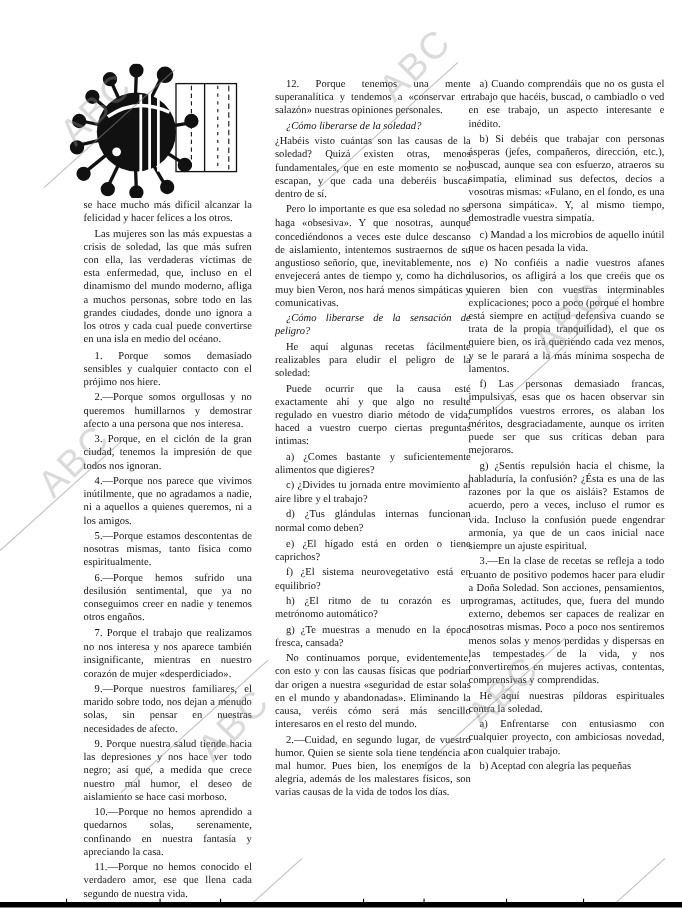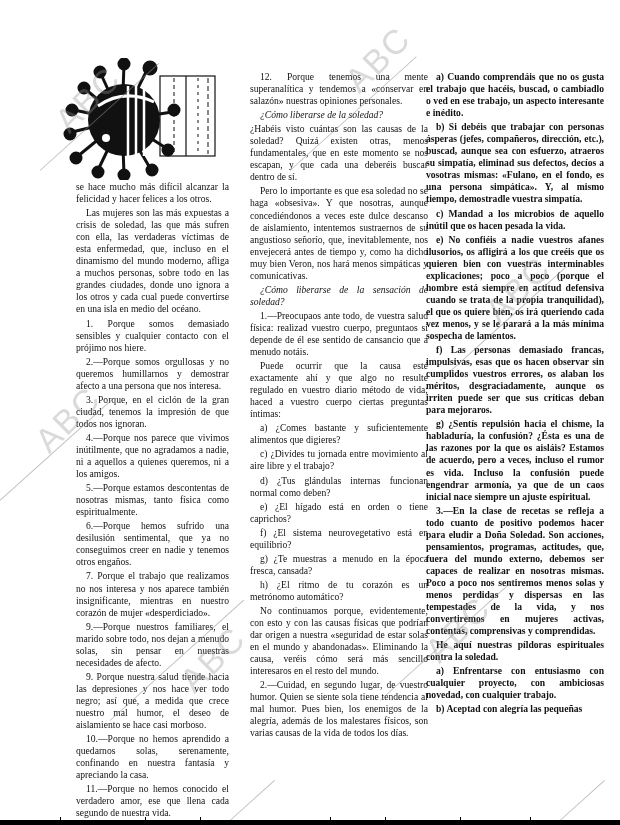--- a/index.html
+++ b/index.html
@@ -5,21 +5,21 @@
   html, body { margin: 0; padding: 0; background: #ffffff; }
   body { width: 620px; height: 825px; position: relative; overflow: hidden;
          font-family: "Liberation Serif", "DejaVu Serif", serif; color: #111; }
   .page { position: absolute; left: 0; top: 0; width: 620px; height: 825px; }
   .col { position: absolute; top: 0; font-size: 9.6px; line-height: 12.05px; text-align: justify; hyphens: auto; }
   .col p { margin: 0 0 2px 0; text-indent: 10px; }
   .col p.noindent { text-indent: 0; }
   .col p.subhead { font-style: italic; text-indent: 10px; }
   .col1 { left: 76px; width: 153px; top: 181px; }
   .col2 { left: 250px; width: 178px; top: 71px; }
-  .col3 { left: 426px; width: 178px; top: 71px; font-weight: bold; }
+  .col3 { left: 426px; width: 178px; top: 71px; }
   .illustration { position: absolute; left: 62px; top: 58px; width: 170px; height: 122px; }
   .illustration svg { width: 100%; height: 100%; }
   .watermark { position: absolute; font-family: "Liberation Sans", sans-serif; font-size: 34px; color: rgba(150,150,150,0.35);
                transform: rotate(-45deg); letter-spacing: 2px; pointer-events: none; }
   .wm-line { position: absolute; height: 1px; background: rgba(140,140,140,0.55); transform-origin: left center; pointer-events: none; }
   .bottom-rule { position: absolute; left: 0; top: 820px; width: 620px; height: 5px; background: #000; }
   .bottom-rule .tick { position: absolute; top: -3px; width: 1px; height: 3px; background: #000; }
 </style>
 </head>
 <body>
@@ -87,30 +87,30 @@
     <p>9. Porque nuestra salud tiende hacia las depresiones y nos hace ver todo negro; así que, a medida que crece nuestro mal humor, el deseo de aislamiento se hace casi morboso.</p>
     <p>10.—Porque no hemos aprendido a quedarnos solas, serenamente, confinando en nuestra fantasía y apreciando la casa.</p>
     <p>11.—Porque no hemos conocido el verdadero amor, ese que llena cada segundo de nuestra vida.</p>
   </div>
 
   <div class="col col2">
     <p>12. Porque tenemos una mente superanalítica y tendemos a «conservar en salazón» nuestras opiniones personales.</p>
     <p class="subhead">¿Cómo liberarse de la soledad?</p>
     <p class="noindent">¿Habéis visto cuántas son las causas de la soledad? Quizá existen otras, menos fundamentales, que en este momento se nos escapan, y que cada una deberéis buscar dentro de sí.</p>
     <p>Pero lo importante es que esa soledad no se haga «obsesiva». Y que nosotras, aunque concediéndonos a veces este dulce descanso de aislamiento, intentemos sustraernos de su angustioso señorío, que, inevitablemente, nos envejecerá antes de tiempo y, como ha dicho muy bien Veron, nos hará menos simpáticas y comunicativas.</p>
-    <p class="subhead">¿Cómo liberarse de la sensación de soledad?</p>
-    <p>1.—Preocupaos ante todo, de vuestra salud física: realizad vuestro cuerpo, preguntaos si depende de él ese sentido de cansancio que a menudo notáis.</p>
+    <p class="subhead">¿Cómo liberarse de la sensación de peligro?</p>
+    <p>He aquí algunas recetas fácilmente realizables para eludir el peligro de la soledad:</p>
     <p>Puede ocurrir que la causa esté exactamente ahí y que algo no resulte regulado en vuestro diario método de vida; haced a vuestro cuerpo ciertas preguntas íntimas:</p>
     <p>a) ¿Comes bastante y suficientemente alimentos que digieres?</p>
     <p>c) ¿Divides tu jornada entre movimiento al aire libre y el trabajo?</p>
     <p>d) ¿Tus glándulas internas funcionan normal como deben?</p>
     <p>e) ¿El hígado está en orden o tiene caprichos?</p>
     <p>f) ¿El sistema neurovegetativo está en equilibrio?</p>
+    <p>h) ¿El ritmo de tu corazón es un metrónomo automático?</p>
     <p>g) ¿Te muestras a menudo en la época fresca, cansada?</p>
-    <p>h) ¿El ritmo de tu corazón es un metrónomo automático?</p>
     <p>No continuamos porque, evidentemente, con esto y con las causas físicas que podrían dar origen a nuestra «seguridad de estar solas en el mundo y abandonadas». Eliminando la causa, veréis cómo será más sencillo interesaros en el resto del mundo.</p>
     <p>2.—Cuidad, en segundo lugar, de vuestro humor. Quien se siente sola tiene tendencia al mal humor. Pues bien, los enemigos de la alegría, además de los malestares físicos, son varias causas de la vida de todos los días.</p>
   </div>
 
   <div class="col col3">
     <p>a) Cuando comprendáis que no os gusta el trabajo que hacéis, buscad, o cambiadlo o ved en ese trabajo, un aspecto interesante e inédito.</p>
     <p>b) Si debéis que trabajar con personas ásperas (jefes, compañeros, dirección, etc.), buscad, aunque sea con esfuerzo, atraeros su simpatía, eliminad sus defectos, decíos a vosotras mismas: «Fulano, en el fondo, es una persona simpática». Y, al mismo tiempo, demostradle vuestra simpatía.</p>
     <p>c) Mandad a los microbios de aquello inútil que os hacen pesada la vida.</p>
     <p>e) No confiéis a nadie vuestros afanes ilusorios, os afligirá a los que creéis que os quieren bien con vuestras interminables explicaciones; poco a poco (porque el hombre está siempre en actitud defensiva cuando se trata de la propia tranquilidad), el que os quiere bien, os irá queriendo cada vez menos, y se le parará a la más mínima sospecha de lamentos.</p>
     <p>f) Las personas demasiado francas, impulsivas, esas que os hacen observar sin cumplidos vuestros errores, os alaban los méritos, desgraciadamente, aunque os irriten puede ser que sus críticas deban para mejoraros.</p>

